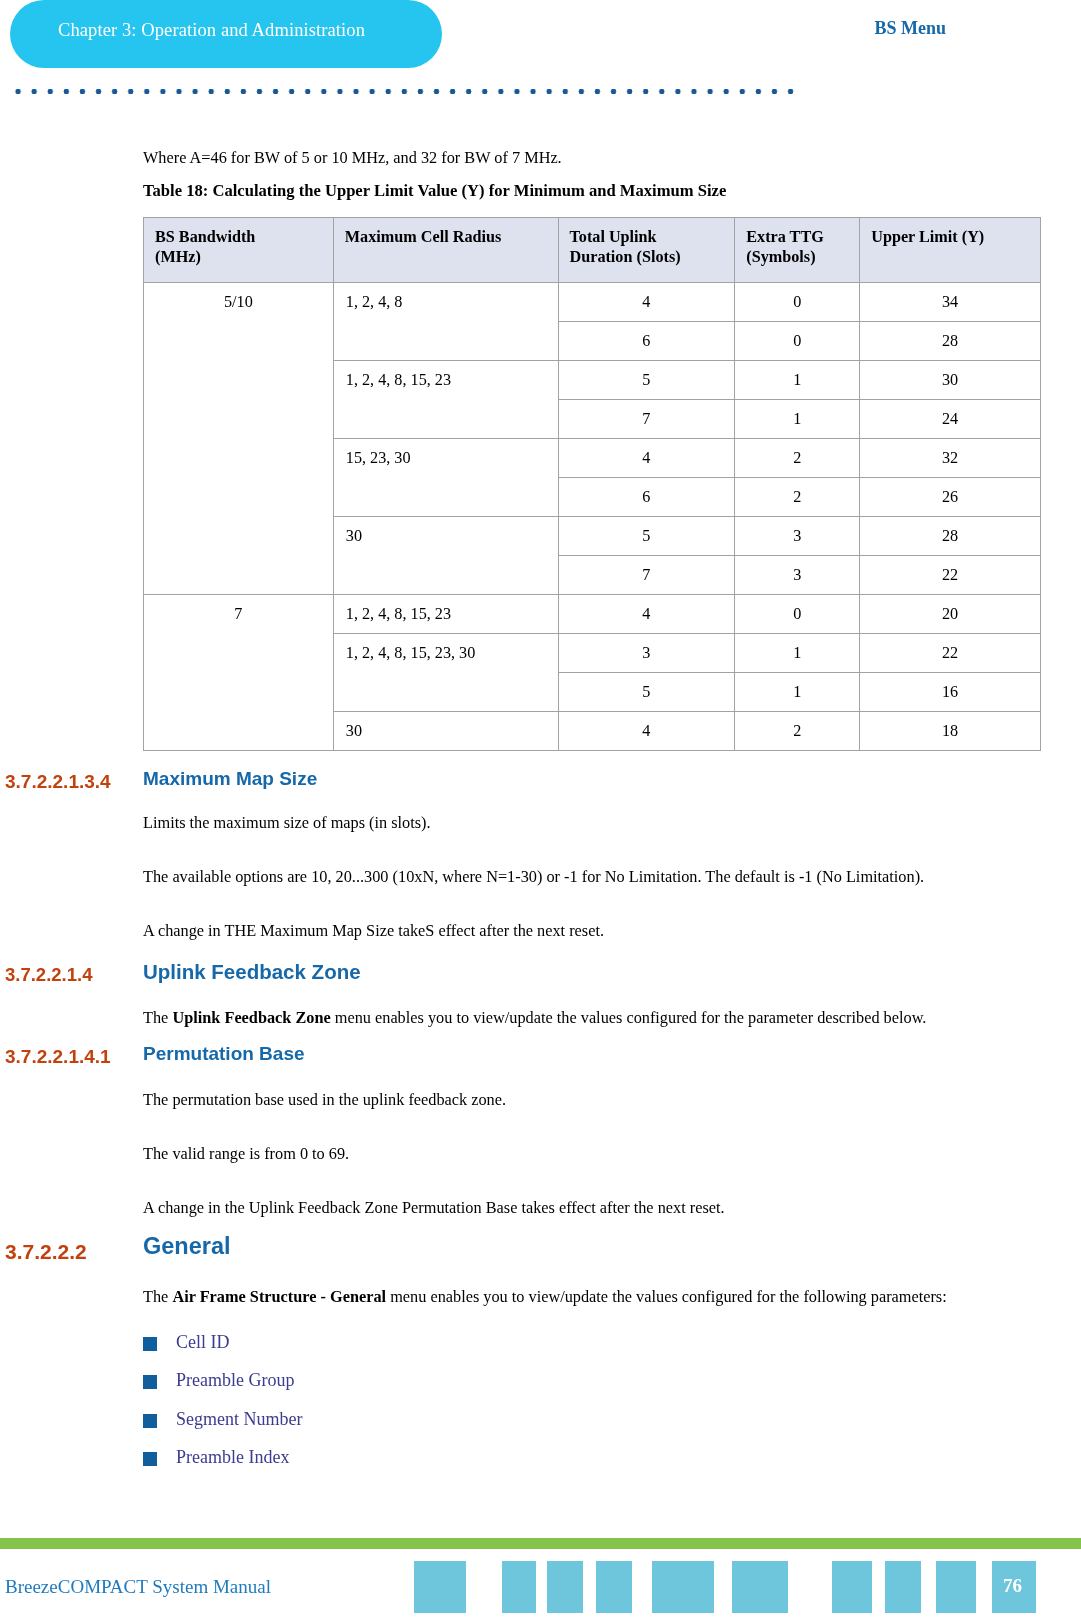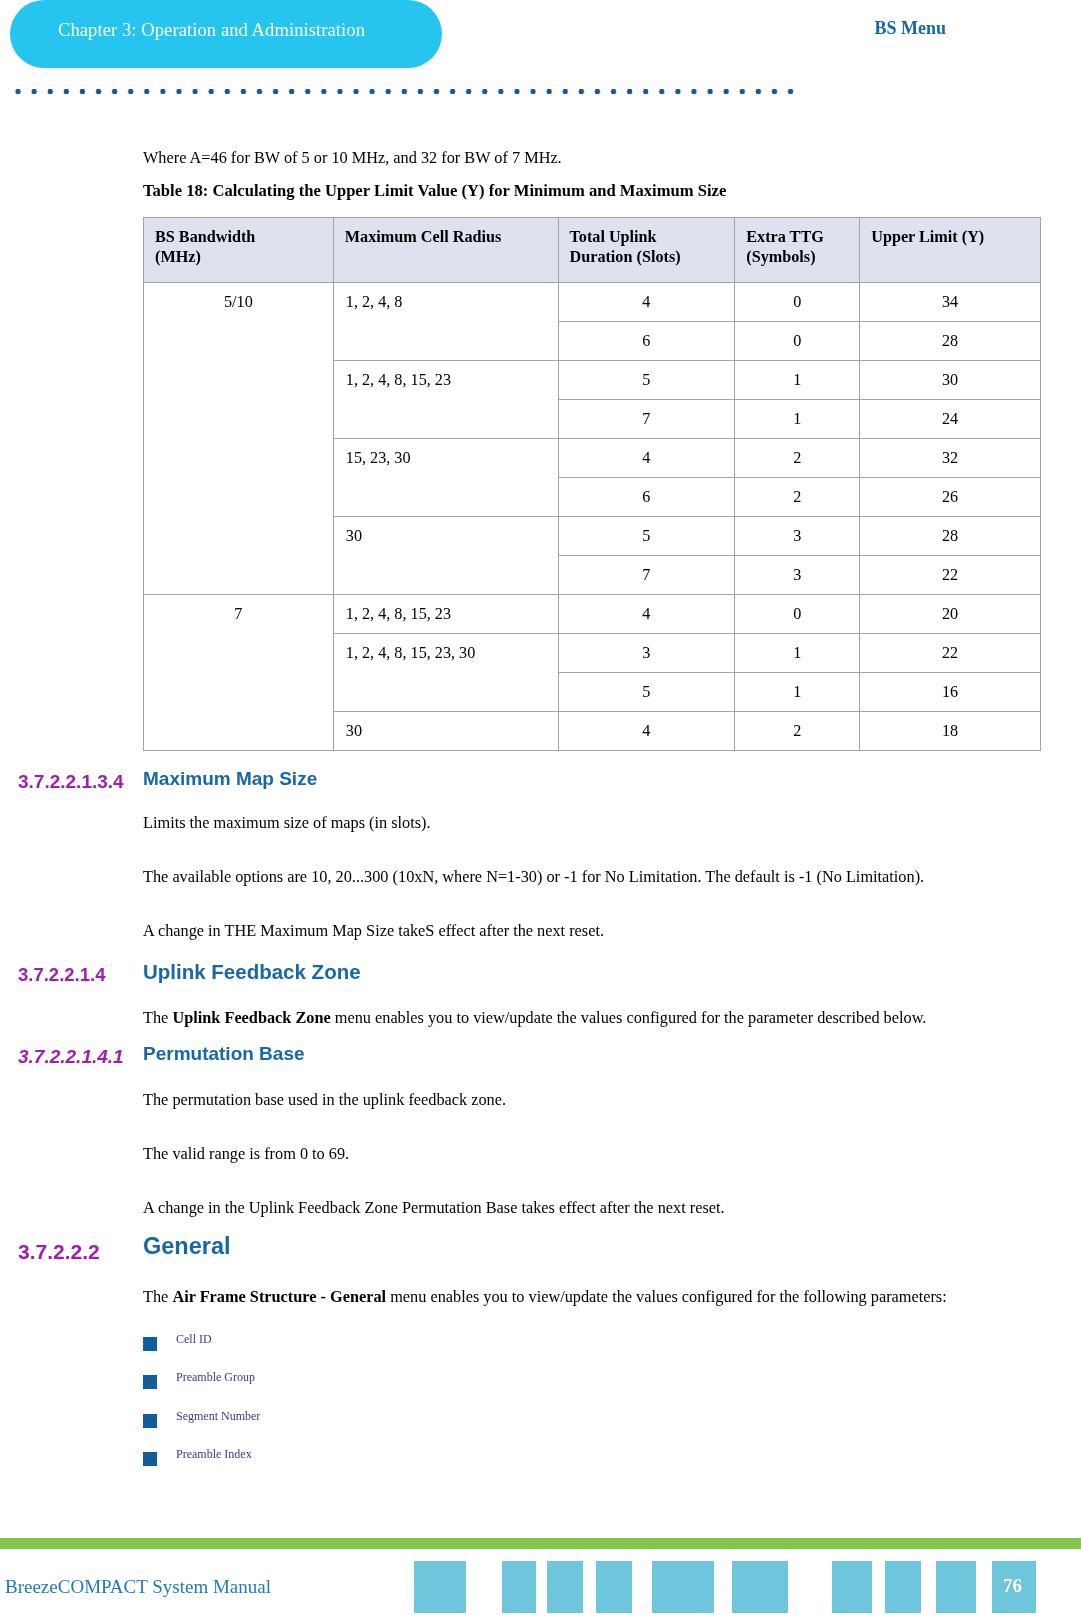--- a/index.html
+++ b/index.html
@@ -139,24 +139,24 @@
   
   .col-bw     { width: 190px; }
   .col-radius { width: 225px; }
   .col-ul     { width: 177px; }
   .col-ttg    { width: 125px; }
   .col-upper  { width: 181px; }
 
   
   .sec-num {
     position: absolute;
-    left: 18px;
+    left: 5px;
     font-size: 17.5px;
     font-weight: bold;
-    color: #a21caf;
+    color: #c2410c;
     font-family: "Liberation Sans", "DejaVu Sans", sans-serif;
     white-space: nowrap;
   }
   .sec-title {
     position: absolute;
     left: 143px;
     font-weight: bold;
     color: #1668a8;
     font-family: "Liberation Sans", "DejaVu Sans", sans-serif;
     white-space: nowrap;
@@ -178,21 +178,21 @@
     left: 0;
     top: 5px;
     width: 14px;
     height: 14px;
     background: #115e9c;
   }
   .bullet-label {
     position: absolute;
     left: 33px;
     top: 0;
-    font-size: 12px;
+    font-size: 18px;
     color: #3b3b8f;
     font-family: "Liberation Serif", "DejaVu Serif", serif;
     white-space: nowrap;
   }
 
   
   .footer {
     position: absolute;
     left: 0;
     bottom: 0;
@@ -359,21 +359,21 @@
   <div class="body-text" style="top:757px;">The available options are 10, 20...300 (10xN, where N=1-30) or -1 for No Limitation. The default is -1 (No Limitation).</div>
   <div class="body-text" style="top:811px;">A change in THE Maximum Map Size takeS effect after the next reset.</div>
 
   <div class="sec-num h3n" style="top:854px;">3.7.2.2.1.4</div>
   <div class="sec-title h3" style="top:850px;">Uplink Feedback Zone</div>
 
   <div class="body-text" style="top:898px;">
     <span>The </span><span style="font-weight:bold;">Uplink Feedback Zone</span><span> menu enables you to view/update the values configured for the parameter described below.</span>
   </div>
 
-  <div class="sec-num h4" style="top:936px;font-style:italic;">3.7.2.2.1.4.1</div>
+  <div class="sec-num h4" style="top:936px;">3.7.2.2.1.4.1</div>
   <div class="sec-title h4" style="top:933px;">Permutation Base</div>
 
   <div class="body-text" style="top:980px;">The permutation base used in the uplink feedback zone.</div>
   <div class="body-text" style="top:1034px;">The valid range is from 0 to 69.</div>
   <div class="body-text" style="top:1088px;">A change in the Uplink Feedback Zone Permutation Base takes effect after the next reset.</div>
 
   <div class="sec-num h2n" style="top:1130px;">3.7.2.2.2</div>
   <div class="sec-title h2" style="top:1123px;">General</div>
 
   <div class="body-text" style="top:1177px;">

